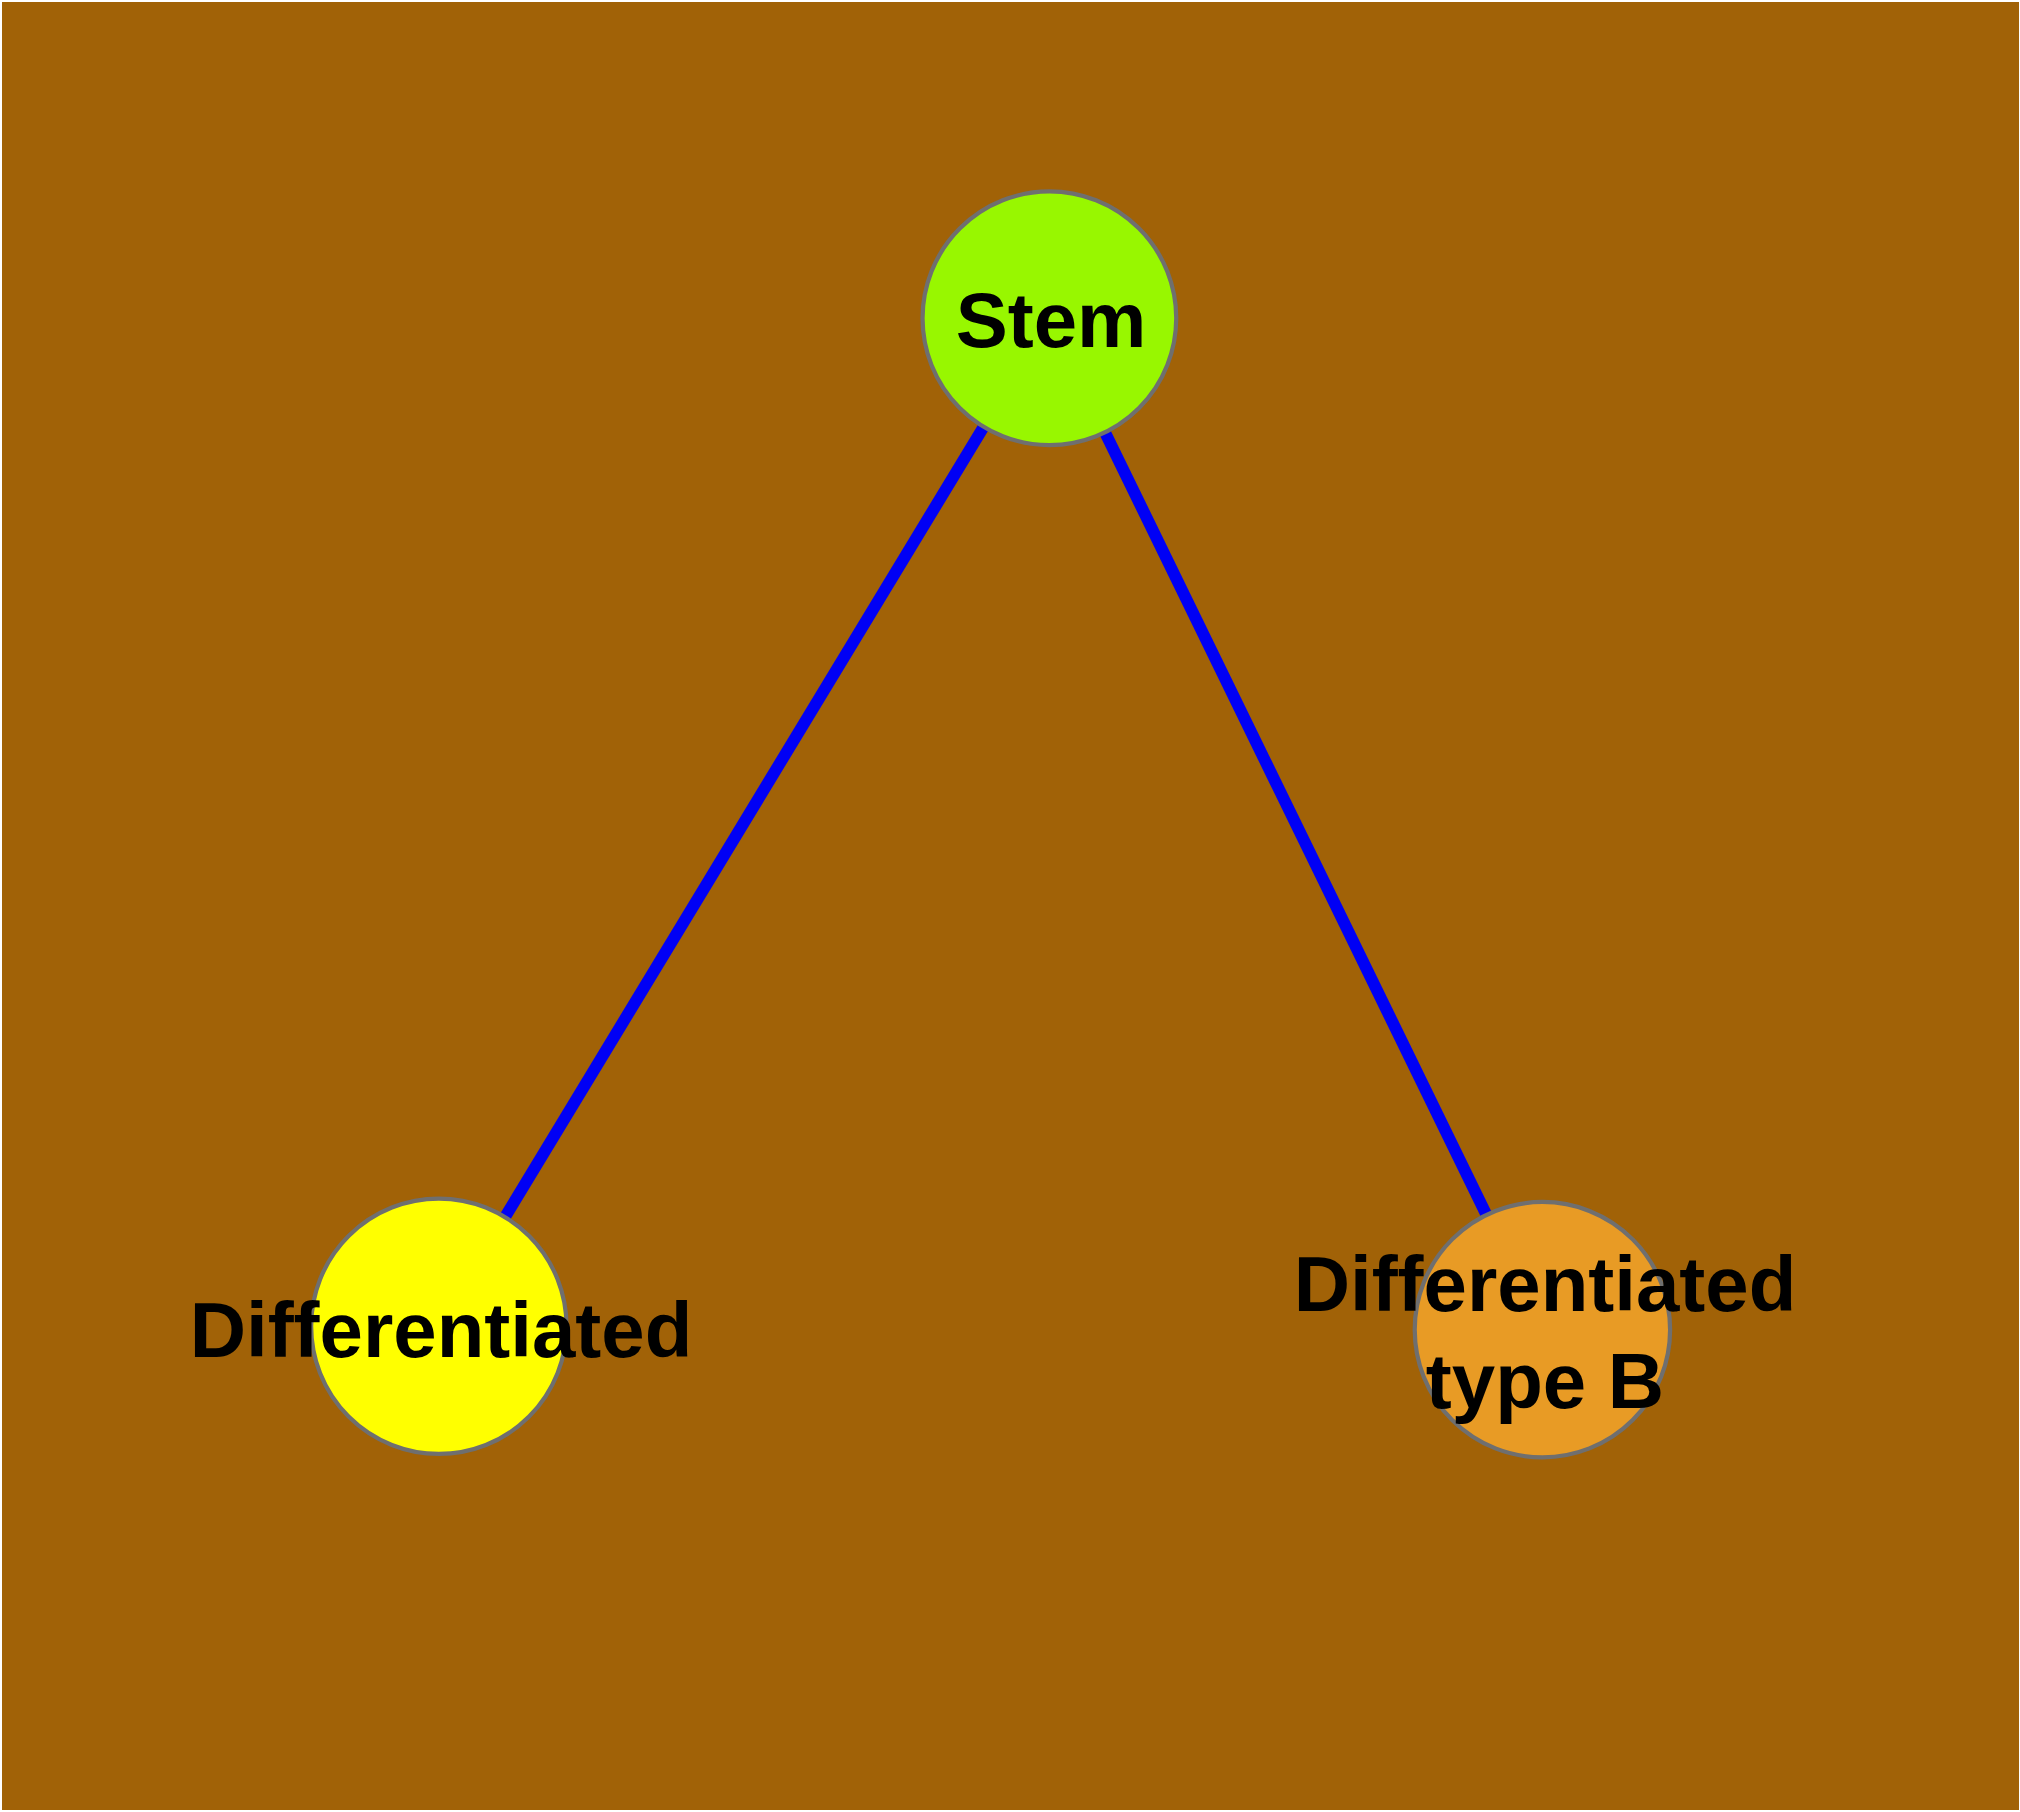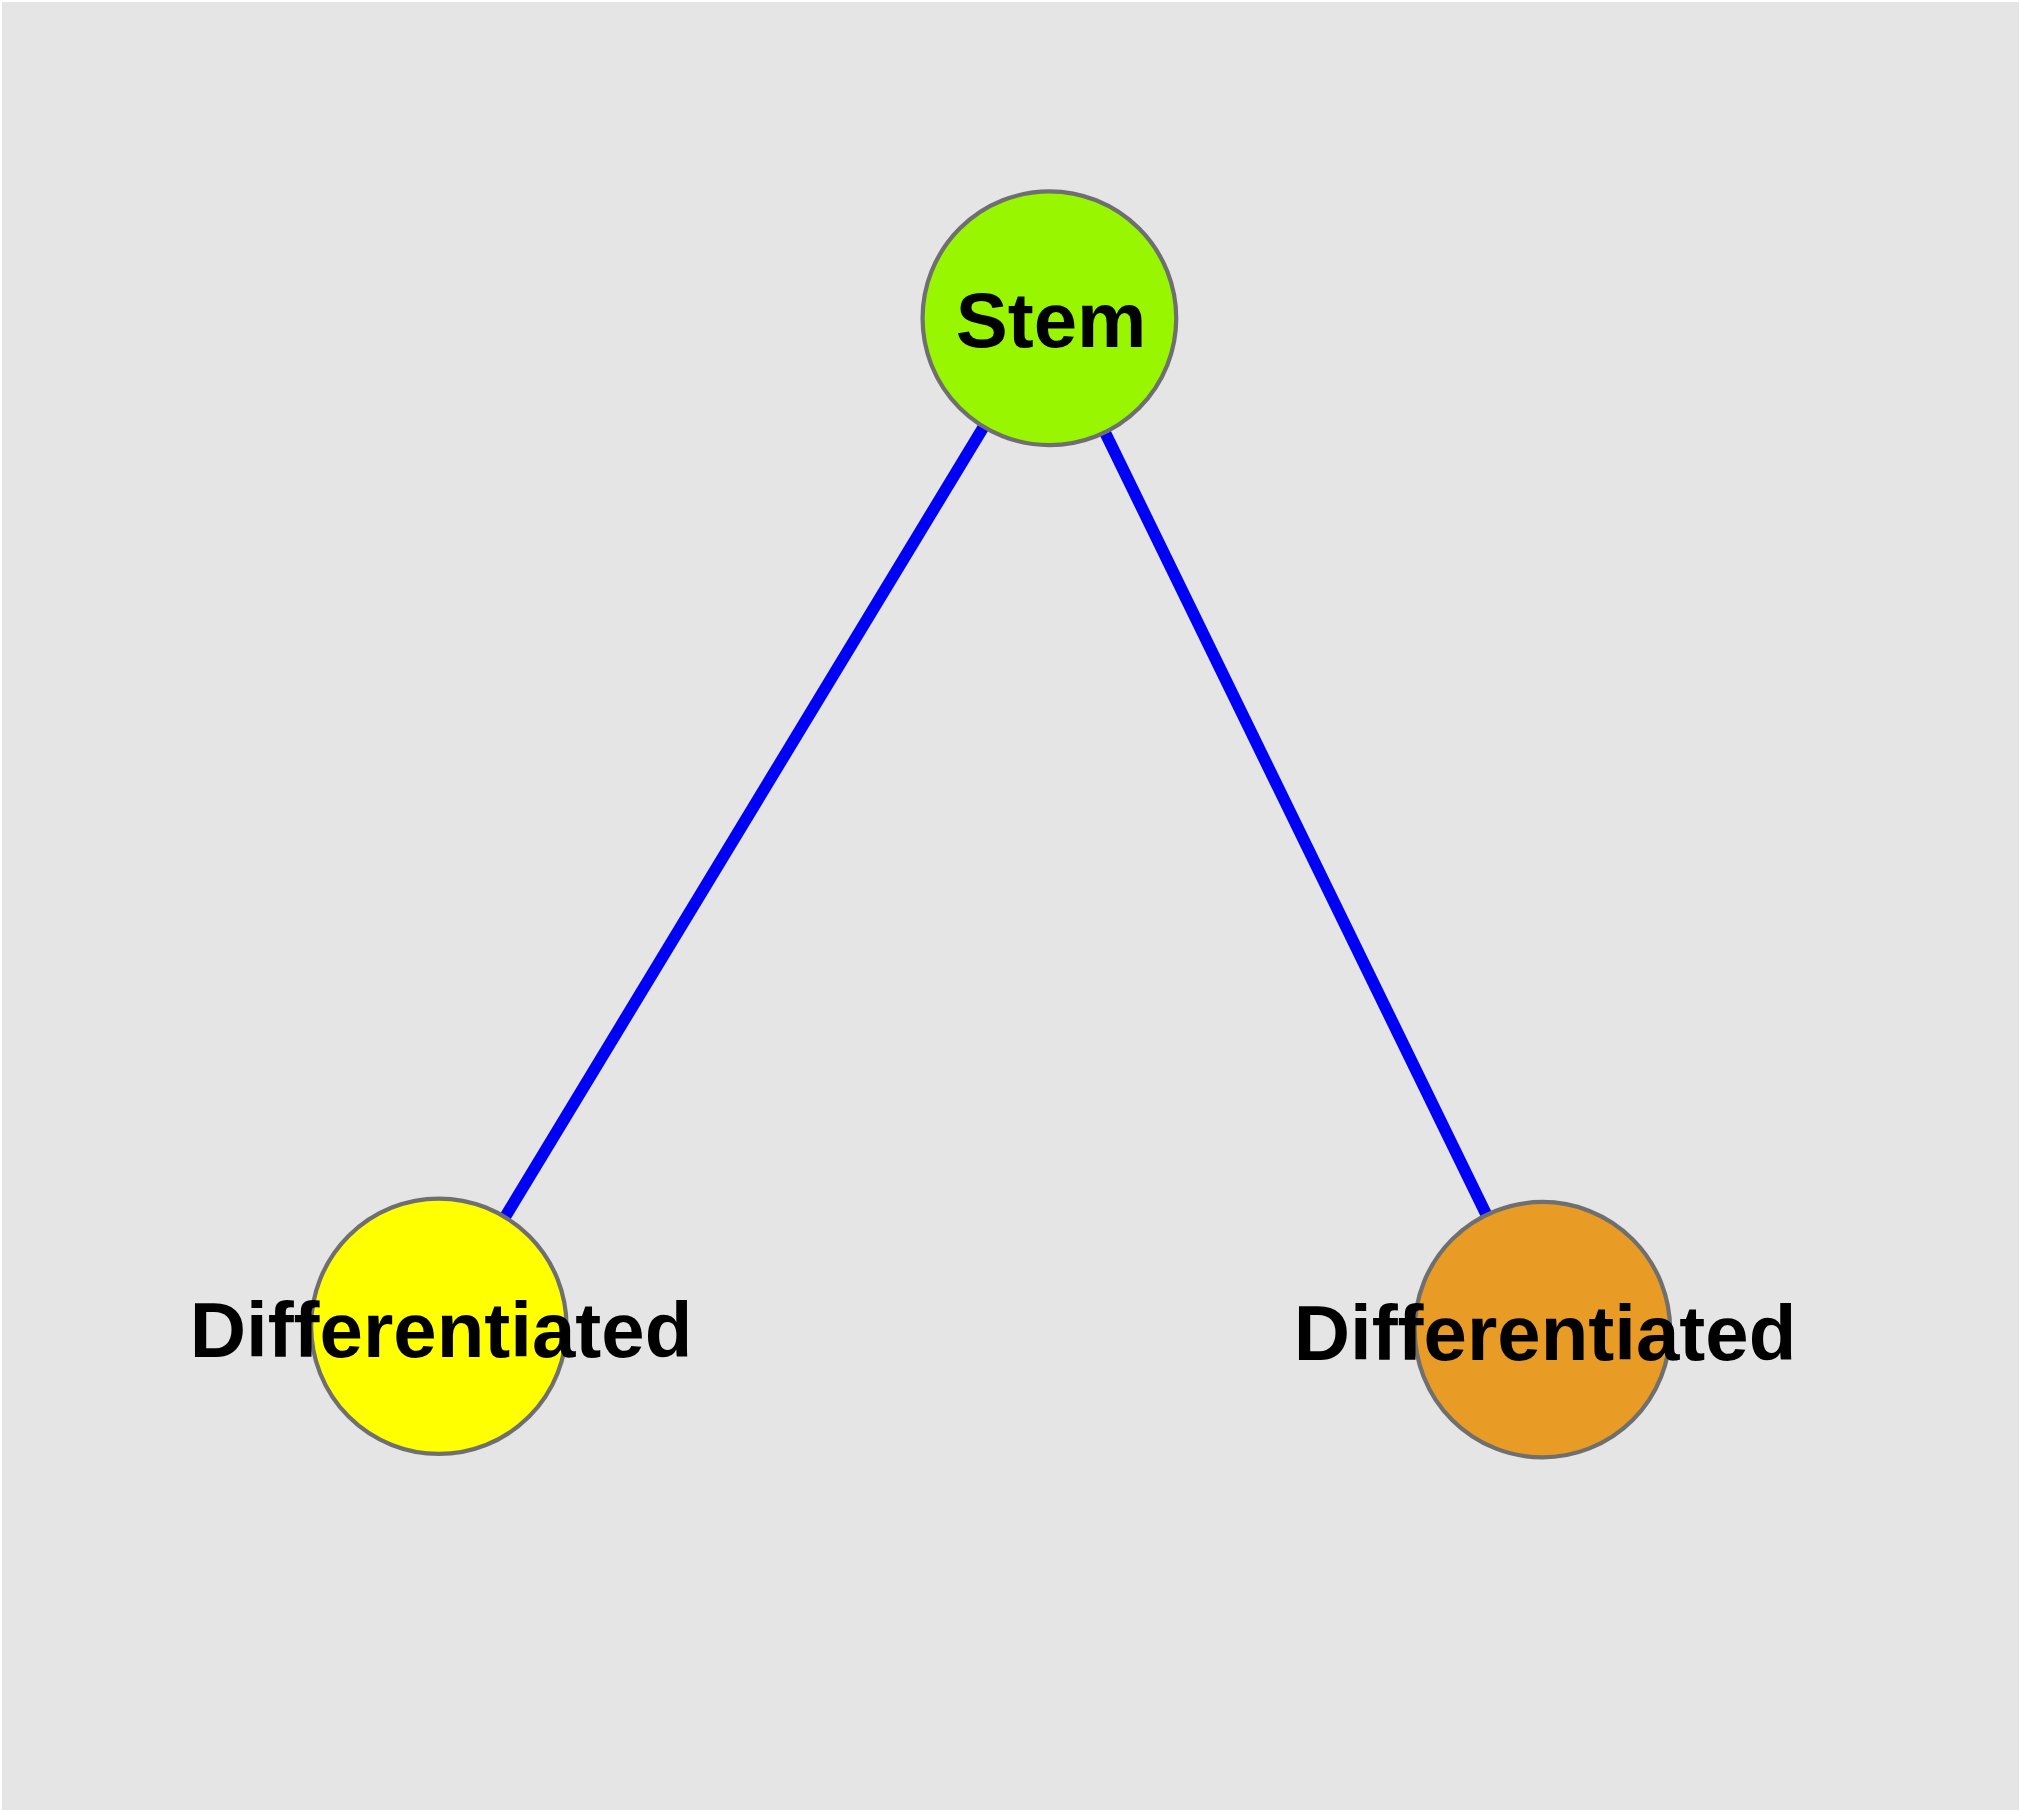--- a/index.html
+++ b/index.html
@@ -11,21 +11,21 @@
     overflow: hidden;
   }
   .stage {
     position: absolute;
     left: 0;
     top: 0;
     width: 2021px;
     height: 1812px;
     box-sizing: border-box;
     border: 2.5px solid #FFFFFF;
-    background: #e5e5e5;
+    background: #a16207;
   }
   .graph-svg {
     position: absolute;
     left: 0;
     top: 0;
     width: 100%;
     height: 100%;
     display: block;
   }
   .edge {
@@ -69,16 +69,17 @@
   <div class="node-label" style="left:1049px; top:318px;">
     <span>Stem</span>
   </div>
 
   <div class="node-label" style="left:439px; top:1328px;">
     <span>Differentiated</span>
   </div>
 
   <div class="node-label" style="left:1543px; top:1331px;">
     <span>Differentiated</span>
+    <span>type B</span>
   </div>
 
 </div>
 
 
 </body></html>

